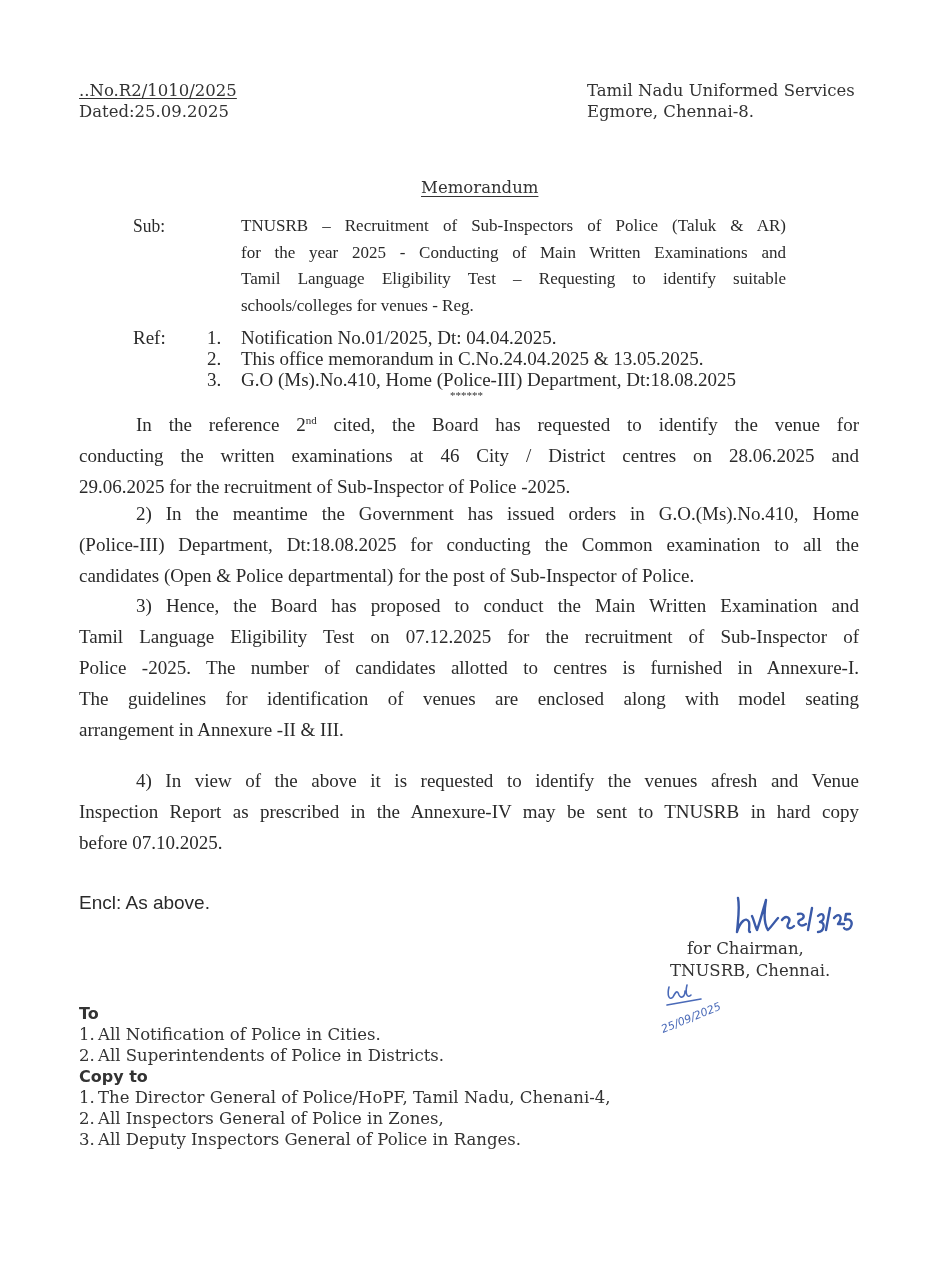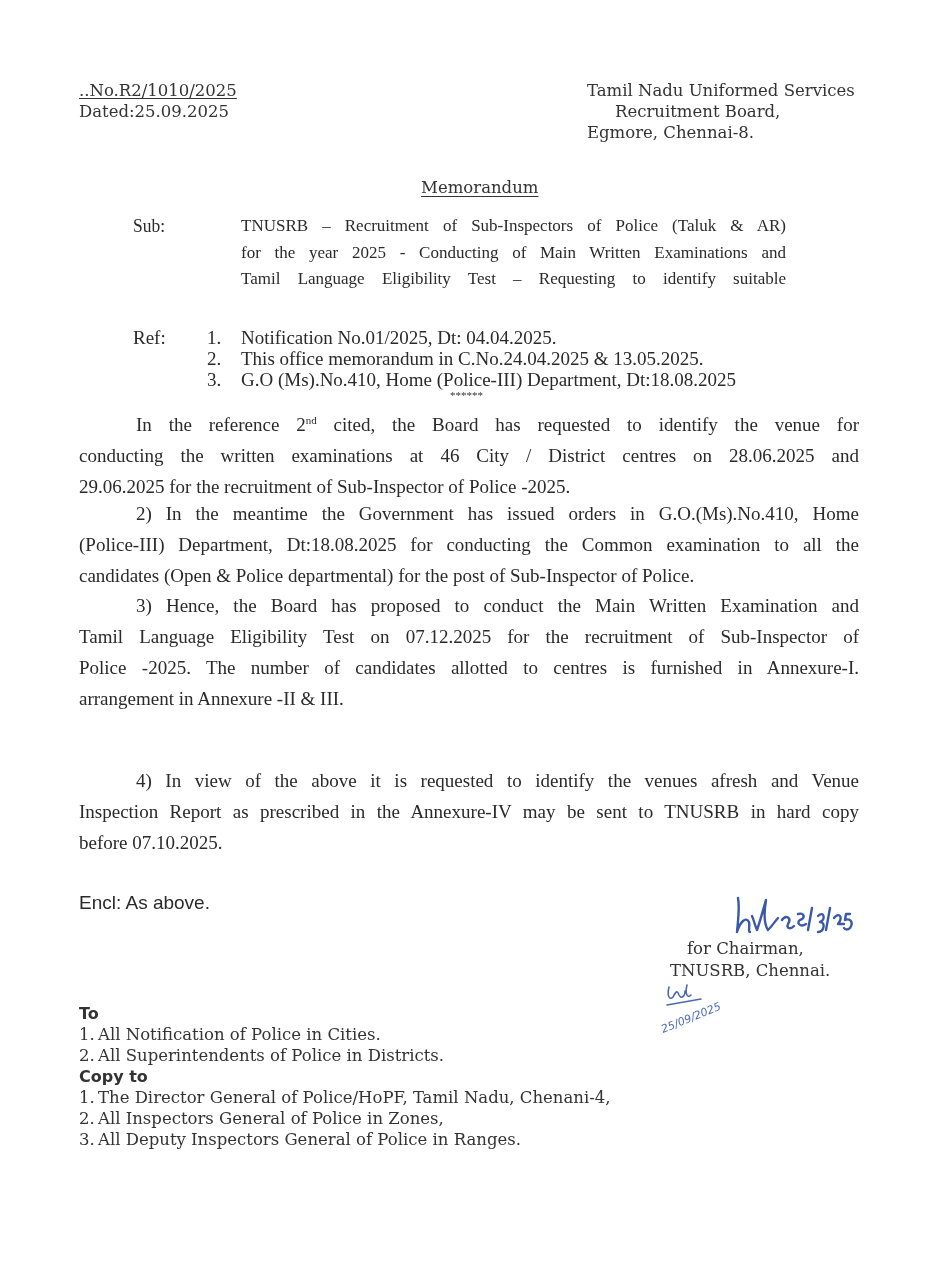--- a/index.html
+++ b/index.html
@@ -47,31 +47,31 @@
   </style>
 </head>
 <body>
 
 <div class="abs letterhead-left">
   <div class="refno">..No.R2/1010/2025</div>
   <div>Dated:25.09.2025</div>
 </div>
 <div class="abs letterhead-right">
   <div>Tamil Nadu Uniformed Services</div>
-  <div class="indent">Recruitment Board,</div>
   <div>Egmore, Chennai-8.</div>
 </div>
 
 <div class="abs title">Memorandum</div>
 
 <div class="abs sub-label">Sub:</div>
 <div class="abs sub-text">
   <span class="line">TNUSRB – Recruitment of Sub-Inspectors of Police (Taluk &amp; AR)</span>
   <span class="line">for the year 2025 - Conducting of Main Written Examinations and</span>
   <span class="line">Tamil Language Eligibility Test – Requesting to identify suitable</span>
+  <span class="line last">schools/colleges for venues - Reg.</span>
 </div>
 
 <div class="abs ref-label">Ref:</div>
 <ul class="abs ref-list">
   <li>
       <span class="num">1.</span>
       <span>Notification No.01/2025, Dt: 04.04.2025.</span>
     </li>
   <li>
       <span class="num">2.</span>
@@ -93,20 +93,21 @@
 <div class="abs para" style="top:498px;">
   <span class="line first">2) In the meantime the Government has issued orders in G.O.(Ms).No.410, Home</span>
   <span class="line">(Police-III) Department, Dt:18.08.2025 for conducting the Common examination to all the</span>
   <span class="line last">candidates (Open &amp; Police departmental) for the post of Sub-Inspector of Police.</span>
 </div>
 
 <div class="abs para" style="top:590px;">
   <span class="line first">3) Hence, the Board has proposed to conduct the Main Written Examination and</span>
   <span class="line">Tamil Language Eligibility Test on 07.12.2025 for the recruitment of  Sub-Inspector of</span>
   <span class="line">Police -2025.   The number of candidates allotted to centres is furnished in  Annexure-I.</span>
+  <span class="line">The guidelines for identification of venues are enclosed along with model seating</span>
   <span class="line last">arrangement in Annexure -II &amp; III.</span>
 </div>
 
 <div class="abs para" style="top:765px;">
   <span class="line first">4) In view of the above it is requested to identify the venues afresh and Venue</span>
   <span class="line">Inspection Report as prescribed in the Annexure-IV may be sent to TNUSRB in hard copy</span>
   <span class="line last">before  07.10.2025.</span>
 </div>
 
 <div class="abs encl">Encl: As above.</div>

